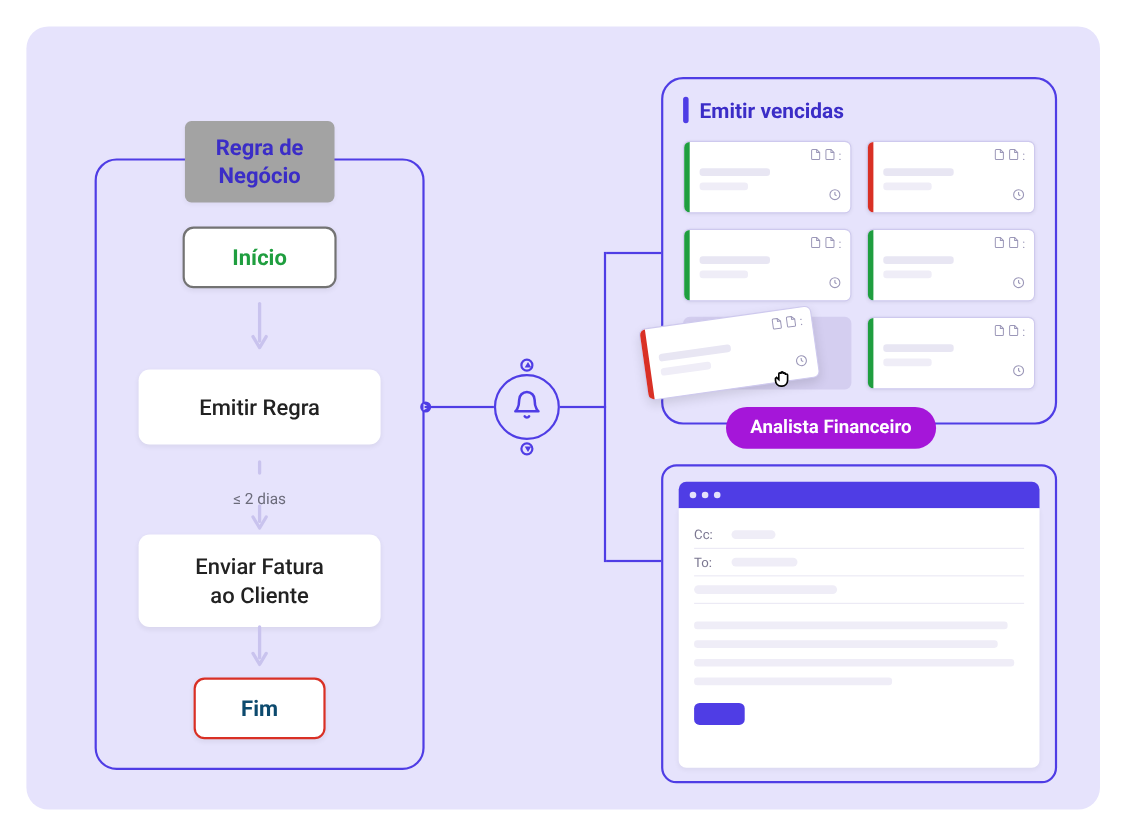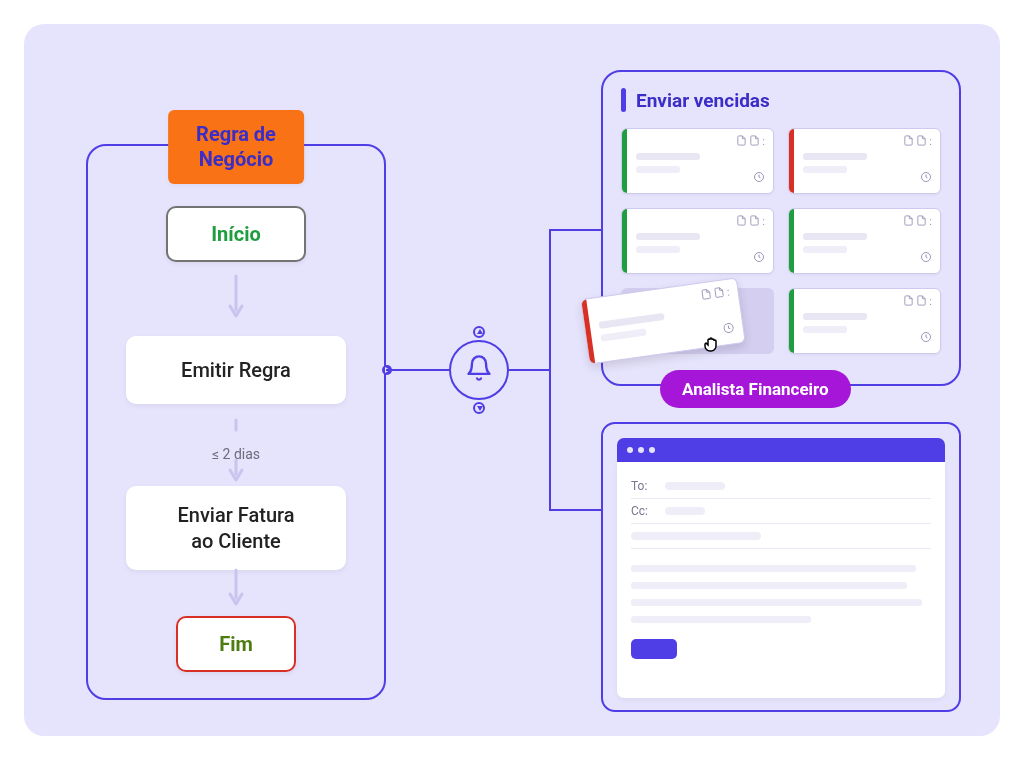--- a/index.html
+++ b/index.html
@@ -27,21 +27,21 @@
     width: 300px;
     height: 556px;
     border: 2px solid #4F3DE5;
     border-radius: 20px;
   }
   .workflow-title {
     position: absolute;
     left: 50%;
     top: -36px;
     transform: translateX(-50%);
-    background: #f97316;
+    background: #a3a3a3;
     padding: 12px 28px;
     border-radius: 6px;
     text-align: center;
     font-weight: 700;
     font-size: 20px;
     color: #3B2DC7;
     line-height: 1.25;
     box-shadow: 0 2px 4px rgba(0,0,0,0.04);
     white-space: nowrap;
   }
@@ -76,21 +76,21 @@
     width: 220px;
     font-size: 20px;
     color: #222;
     padding: 16px 20px;
     line-height: 1.3;
   }
   .node-fim {
     top: 470px;
     width: 120px;
     border: 2px solid #D93025;
-    color: #4d7c0f;
+    color: #0c4a6e;
     font-weight: 700;
     font-size: 20px;
   }
   .arrow-down {
     position: absolute;
     left: 50%;
     transform: translateX(-50%);
     color: #C9C3EE;
   }
   .arrow1 { top: 128px; }
@@ -342,21 +342,21 @@
       <svg viewBox="0 0 24 24" fill="none" stroke="currentColor" stroke-width="2" stroke-linecap="round" stroke-linejoin="round">
           <path d="M18 8a6 6 0 0 0-12 0c0 7-3 9-3 9h18s-3-2-3-9"></path>
           <path d="M13.7 21a2 2 0 0 1-3.4 0"></path>
         </svg>
     </span>
   </div>
 
   <div class="kanban">
     <div class="kanban-header">
       <div class="kanban-accent"></div>
-      <div class="kanban-title">Enviar vencidas</div>
+      <div class="kanban-title">Emitir vencidas</div>
     </div>
     <div class="card-grid">
       <div class="card">
         <div class="card-stripe stripe-green"></div>
         <div class="card-icons">
             <span class="doc-icon"><svg viewBox="0 0 24 24" fill="none" stroke="currentColor" stroke-width="2">
                 <path d="M14 2H6a2 2 0 0 0-2 2v16a2 2 0 0 0 2 2h12a2 2 0 0 0 2-2V8z"></path>
                 <polyline points="14 2 14 8 20 8"></polyline>
               </svg></span>
             <span class="doc-icon"><svg viewBox="0 0 24 24" fill="none" stroke="currentColor" stroke-width="2">
@@ -485,26 +485,26 @@
   <div class="role-badge">Analista Financeiro</div>
 
   <div class="email-window">
     <div class="email-chrome">
       <div class="chrome-dot"></div>
       <div class="chrome-dot"></div>
       <div class="chrome-dot"></div>
     </div>
     <div class="email-body">
       <div class="email-row">
+        <span class="email-label">Cc:</span>
+        <div class="email-pill" style="width:40px;"></div>
+      </div>
+      <div class="email-row">
         <span class="email-label">To:</span>
         <div class="email-pill" style="width:60px;"></div>
-      </div>
-      <div class="email-row">
-        <span class="email-label">Cc:</span>
-        <div class="email-pill" style="width:40px;"></div>
       </div>
       <div class="email-row" style="border-bottom:1px solid #EAE8F4; padding:8px 0;">
         <div class="email-pill" style="width:130px;"></div>
       </div>
       <div class="email-content-line" style="width:95%; margin-top:16px;"></div>
       <div class="email-content-line" style="width:92%;"></div>
       <div class="email-content-line" style="width:97%;"></div>
       <div class="email-content-line" style="width:60%;"></div>
       <div class="email-send-btn"></div>
     </div>

